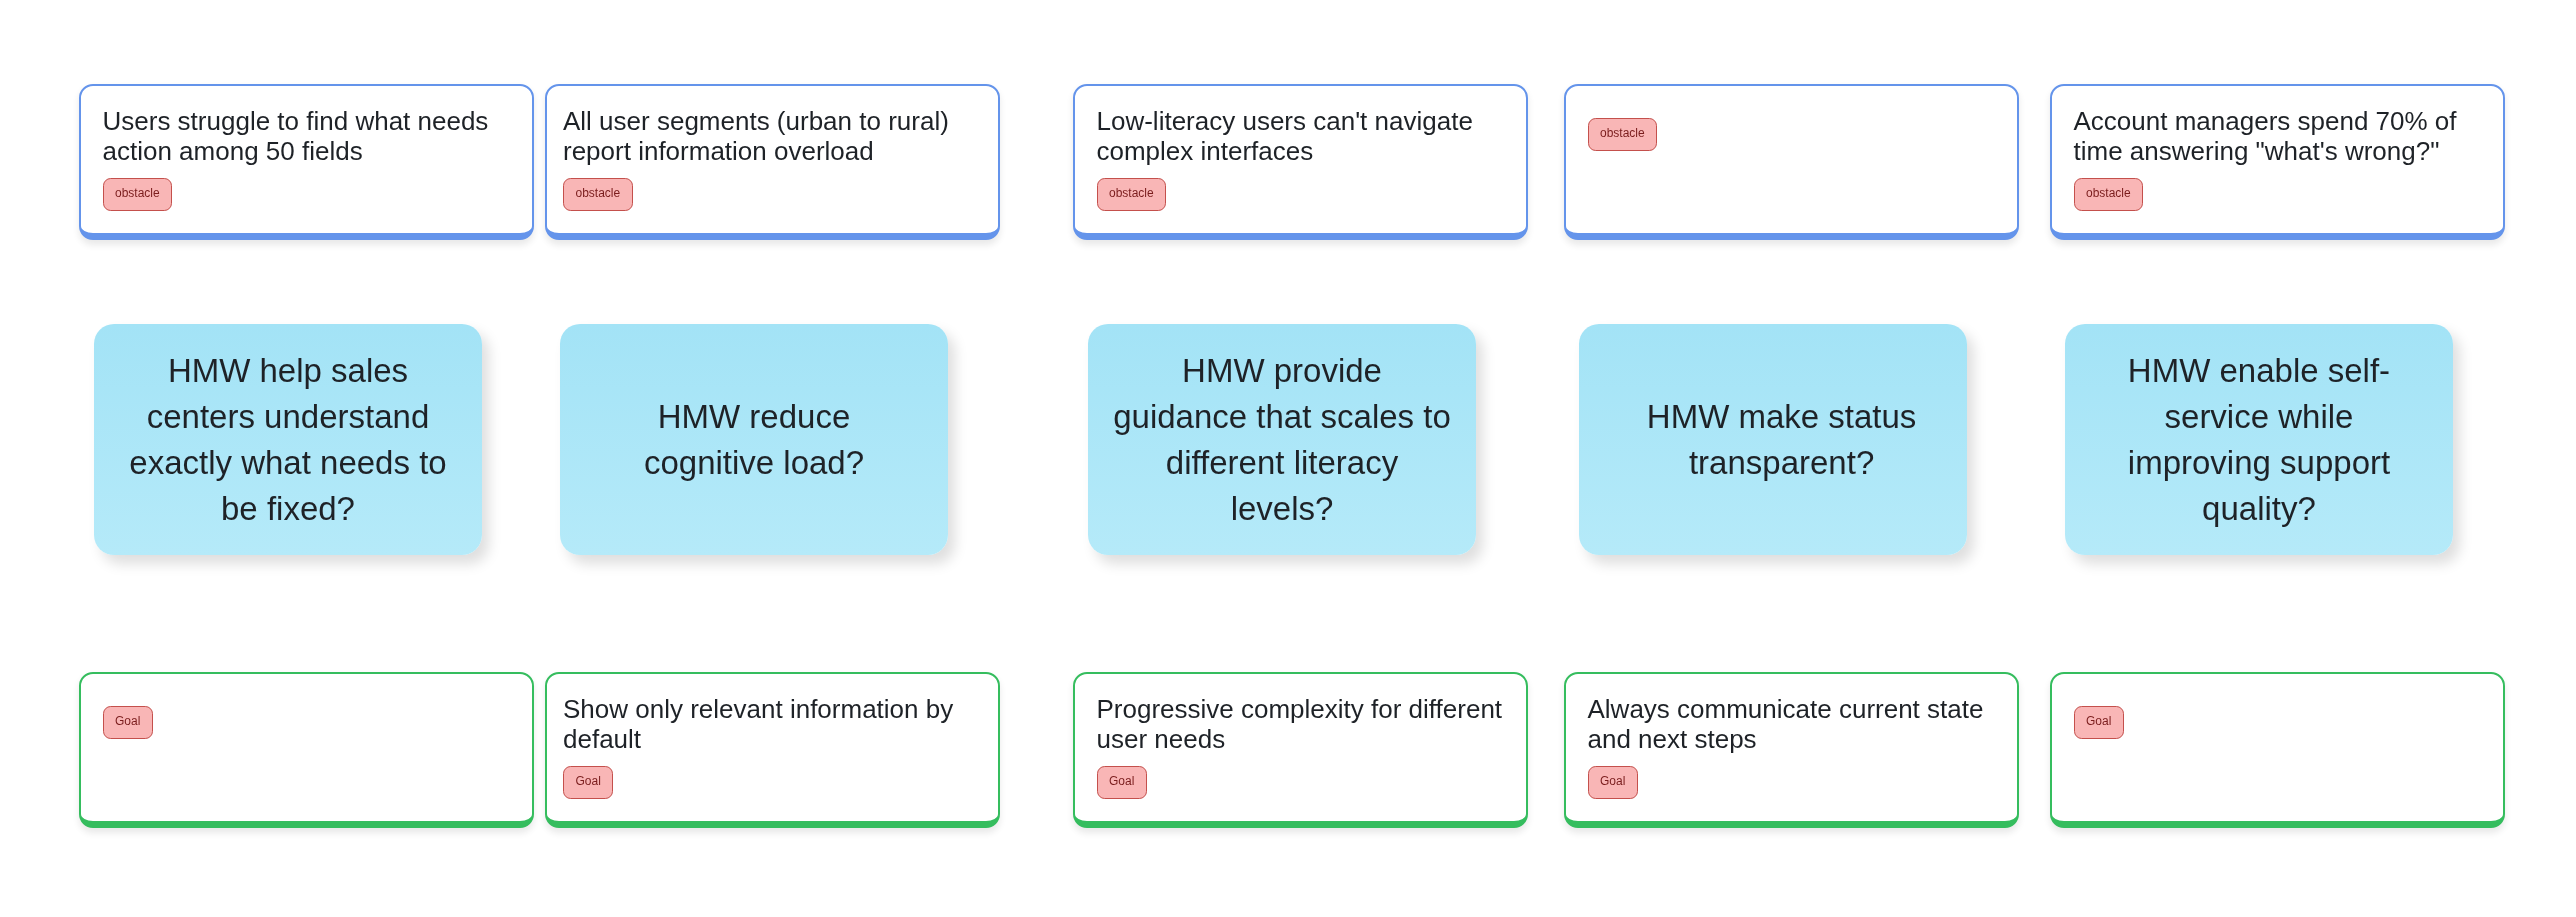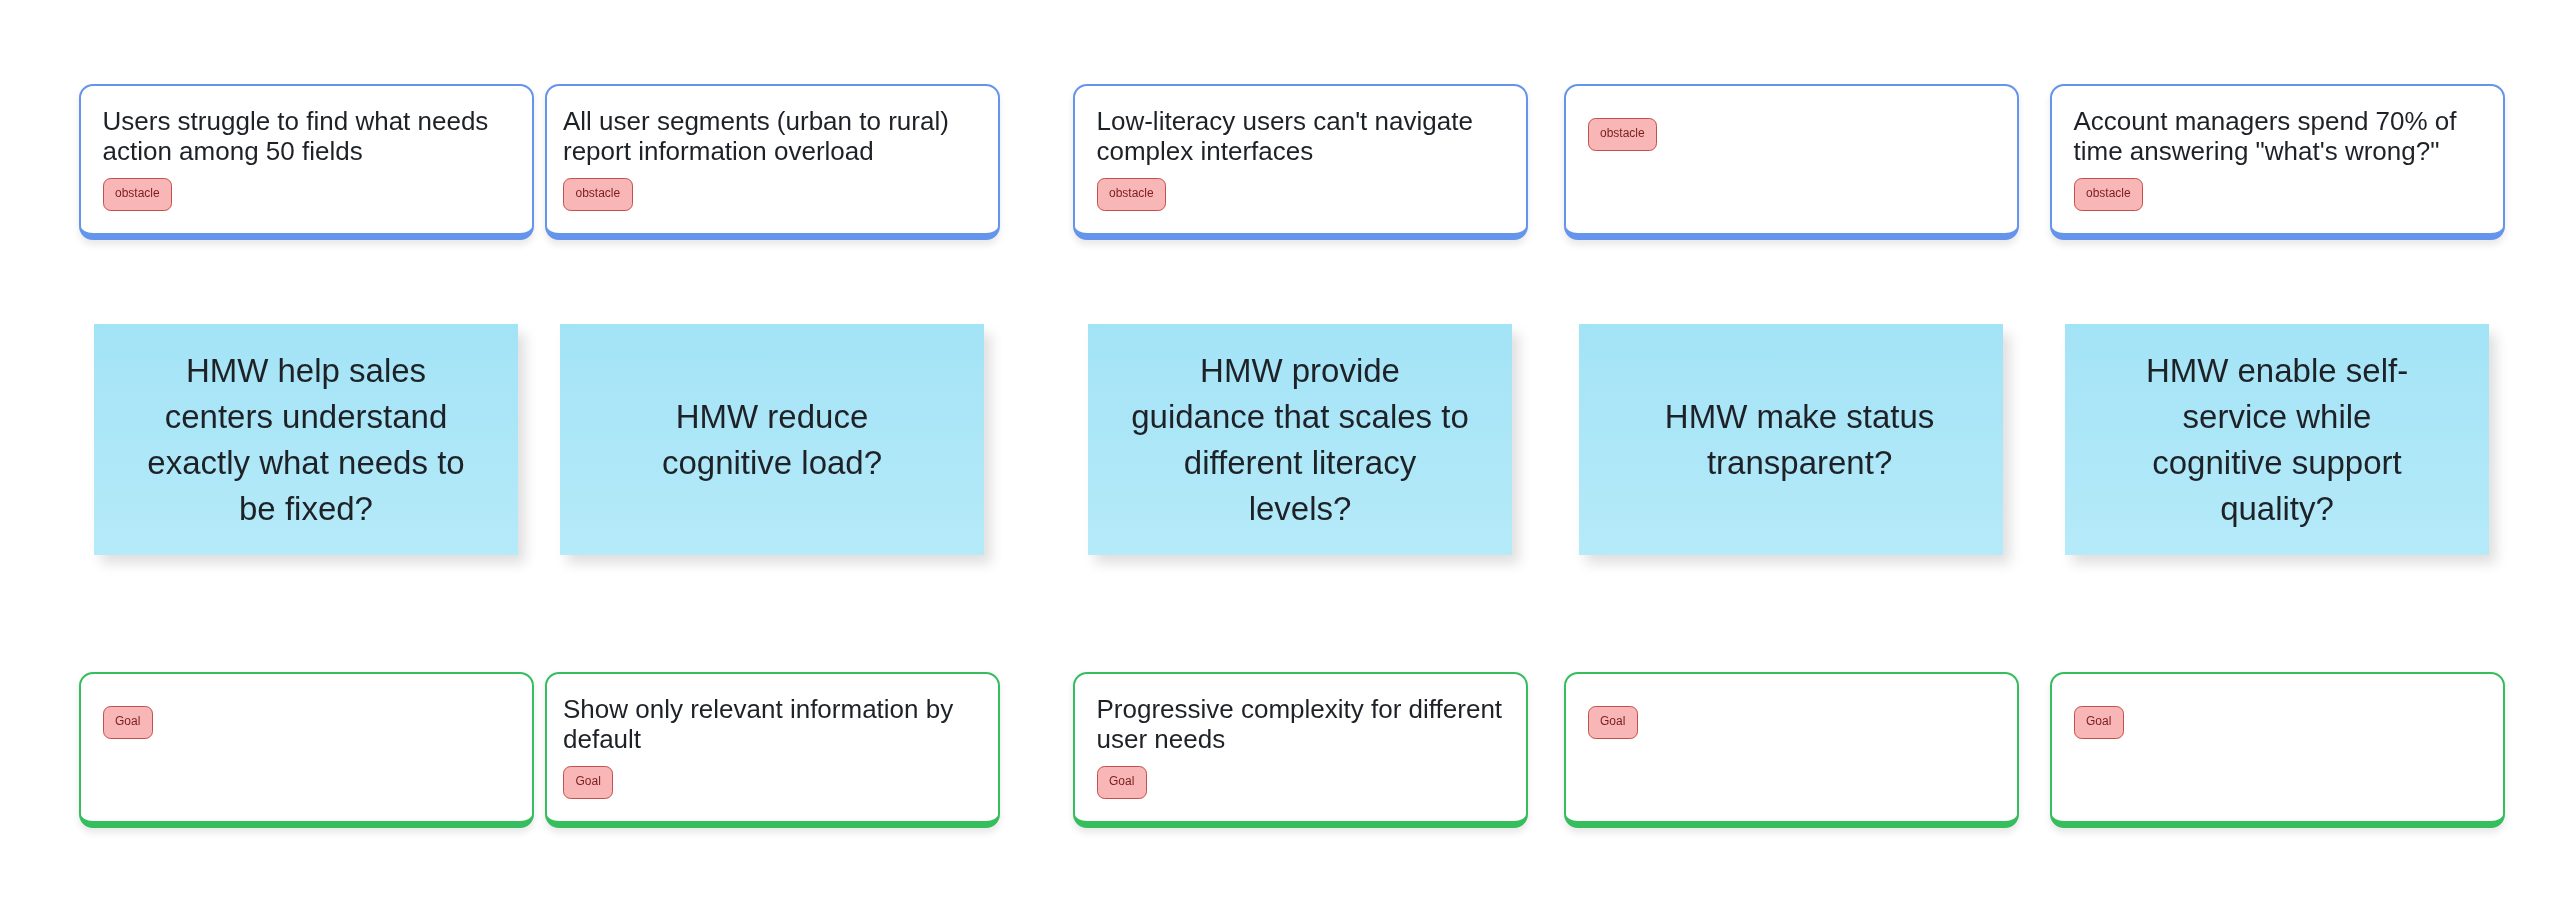--- a/index.html
+++ b/index.html
@@ -45,29 +45,30 @@
     background: var(--badge-bg, #F9B6B6);
     border: 1.5px solid var(--badge-border, #C4504C);
     border-radius: 7.7px;
   }
 
   
   .sticky {
     position: absolute;
     box-sizing: border-box;
     top: 324px;
-    width: 424px;
+    width: 388px;
     height: 231px;
     background: linear-gradient(180deg, var(--sticky-bg-top, #A3E3F6) 0%, var(--sticky-bg-bottom, #B5EAF9) 100%);
     box-shadow: 7px 8.5px 12.3px rgba(0,0,0,0.13);
     display: flex;
     align-items: center;
     justify-content: center;
     text-align: center;
     padding: 0 10.8px;
+    border-radius: 20px;
   }
   .sticky-text {
     font-size: 33px;
     line-height: 46px;
     color: var(--text, #1E2227);
     white-space: pre-line;
   }
 
   
   .c0 { left: 79px; }  .c1 { left: 545px; padding-left: 16px; }  .c2 { left: 1073px; }
@@ -120,38 +121,40 @@
 different literacy
 levels?</div>
   </div>
   <div class="sticky s3">
     <div class="sticky-text">HMW make status
 transparent?</div>
   </div>
   <div class="sticky s4">
     <div class="sticky-text">HMW enable self-
 service while
-cognitive support
+improving support
 quality?</div>
   </div>
 
   <div class="card goal c0">
     <span class="badge">Goal</span>
   </div>
   <div class="card goal c1">
     <div class="card-text">Show only relevant information by
 default</div>
     <span class="badge">Goal</span>
   </div>
   <div class="card goal c2">
     <div class="card-text">Progressive complexity for different
 user needs</div>
     <span class="badge">Goal</span>
   </div>
   <div class="card goal c3">
+    <div class="card-text">Always communicate current state
+and next steps</div>
     <span class="badge">Goal</span>
   </div>
   <div class="card goal c4">
     <span class="badge">Goal</span>
   </div>
 
 </div>
 
 
 </body></html>

